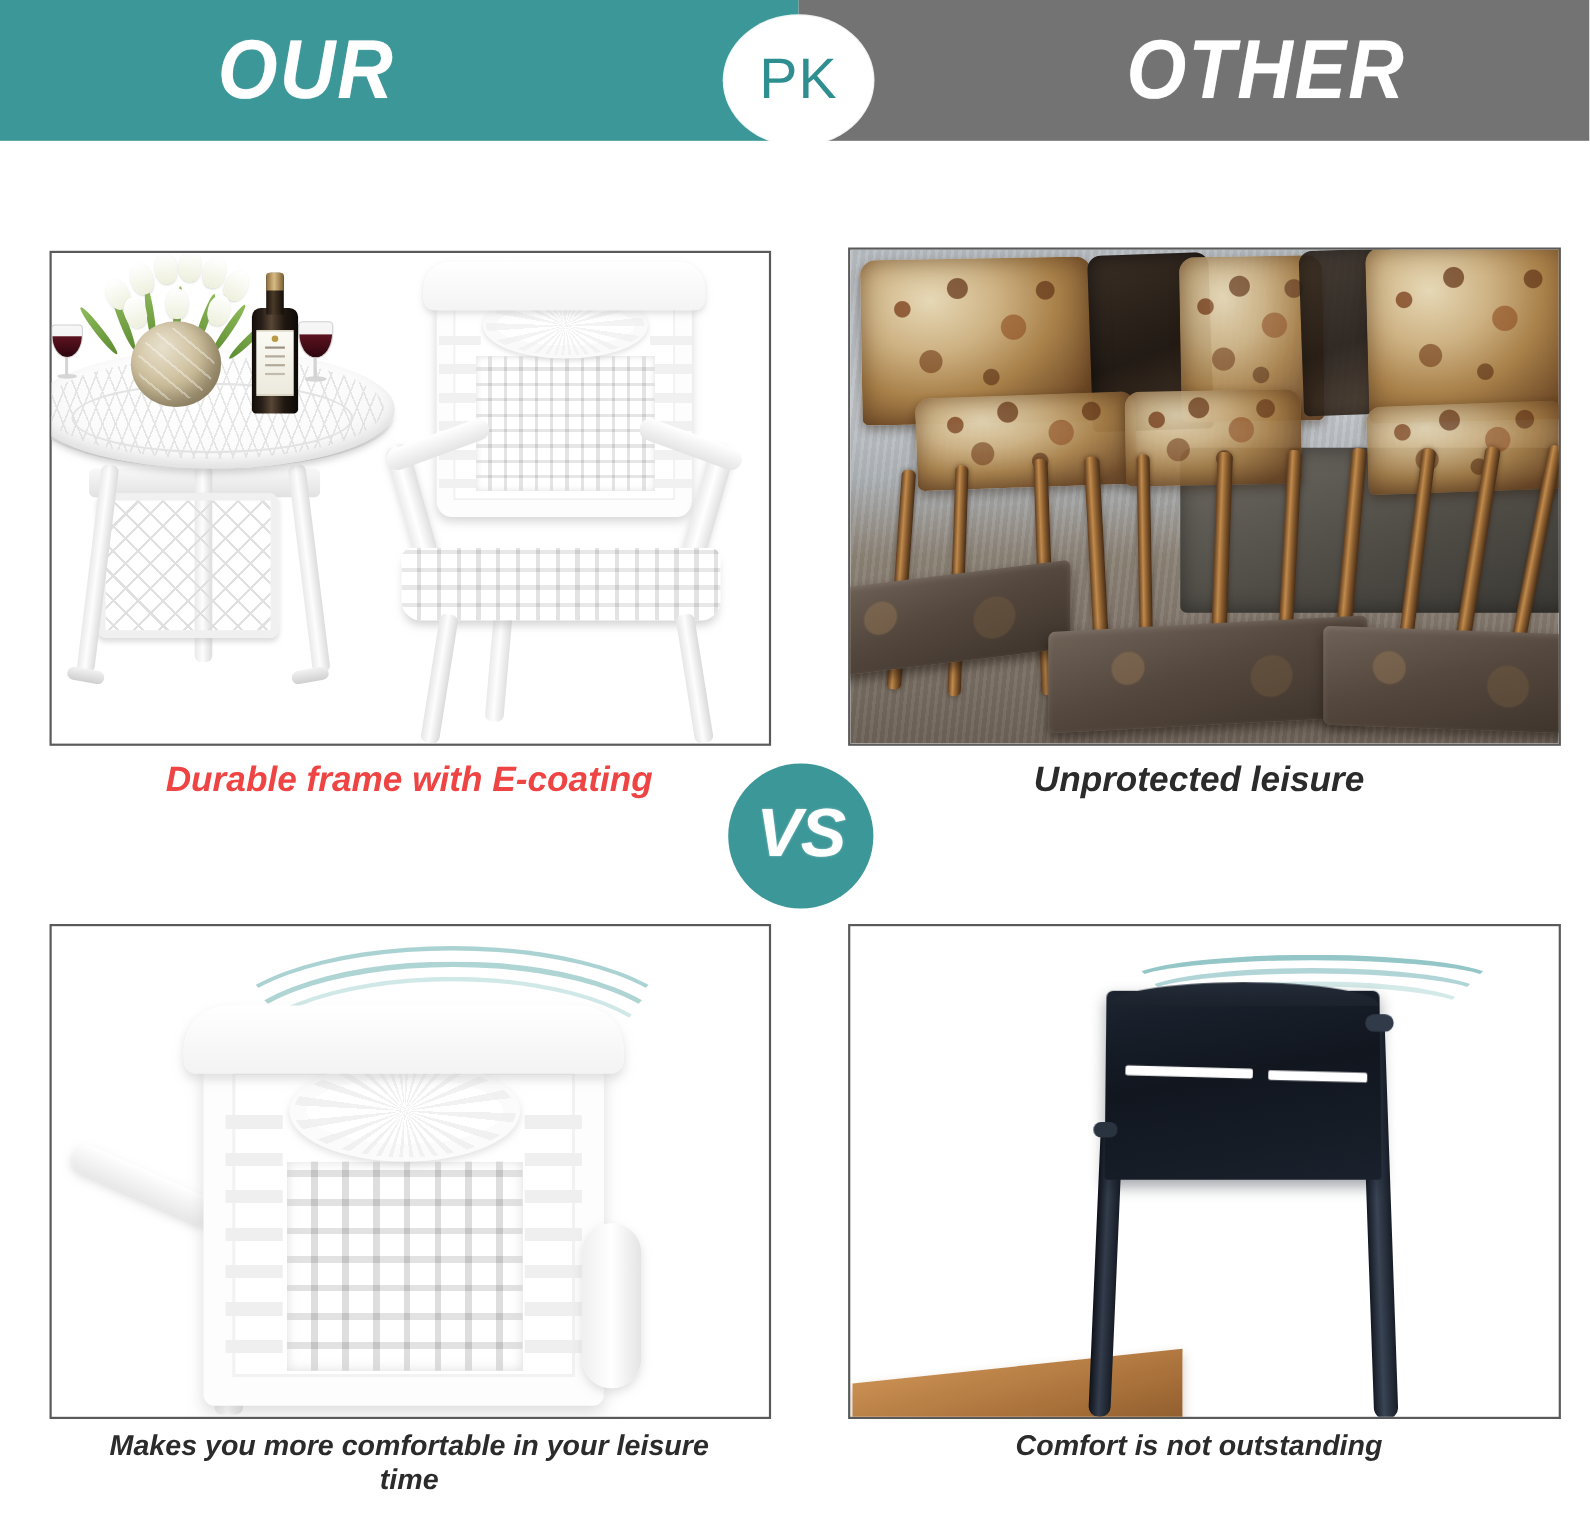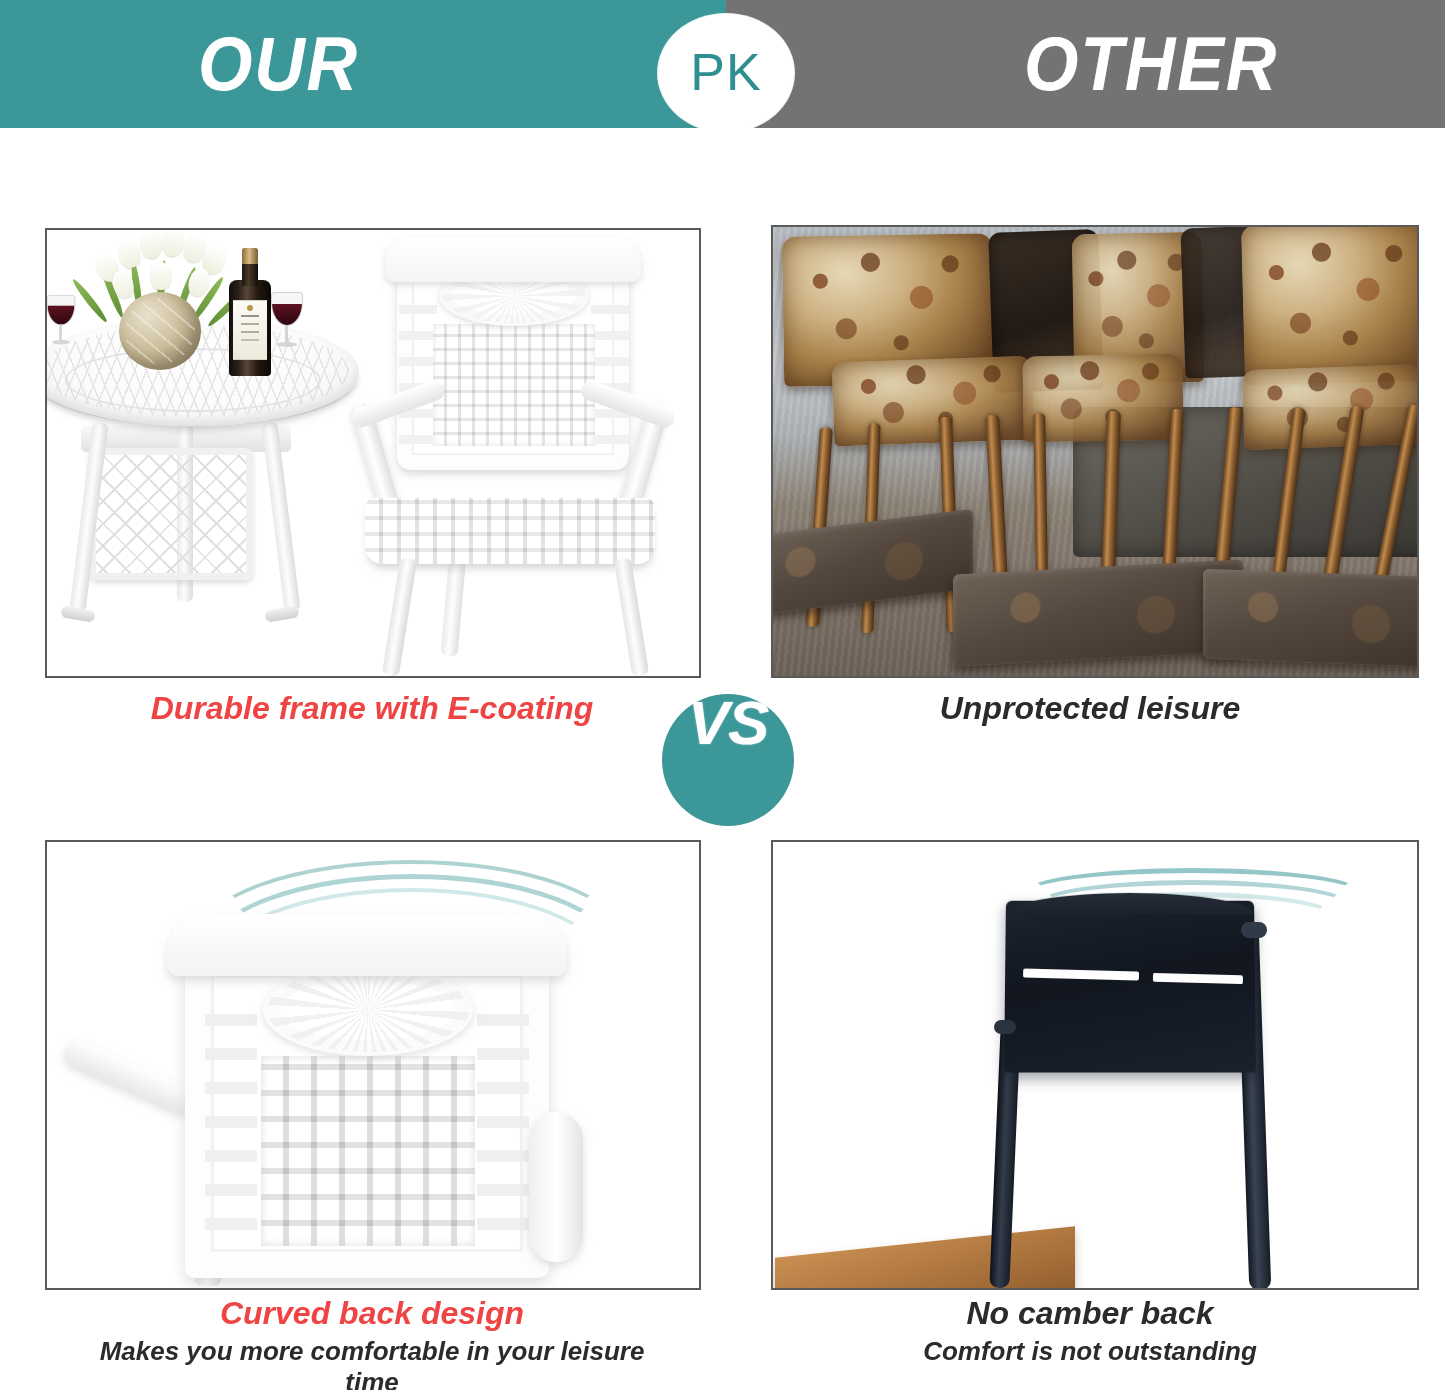--- a/index.html
+++ b/index.html
@@ -80,21 +80,21 @@
   .cap-tl{left:42px;  top:690px;}
   .cap-tr{left:760px; top:690px;}
   .cap-bl{left:42px;  top:1295px;}
   .cap-br{left:760px; top:1295px;}
 
   
   .vs-badge{
     position:absolute;left:662px;top:694px;
     width:132px;height:132px;border-radius:50%;
     background:#3c9799;
-    display:flex;align-items:flex-start;justify-content:center;
+    display:flex;align-items:center;justify-content:center;
     z-index:6;
   }
   .vs-badge span{
     font-size:62px;font-weight:bold;font-style:italic;color:#ffffff;
     letter-spacing:-1px;line-height:1;transform:translateY(-2px);
     text-shadow:0 0 2px rgba(255,255,255,.5);
   }
 
   
   .scene{position:absolute;left:0;top:0;width:100%;height:100%;}
@@ -634,20 +634,18 @@
         <div class="slot s1"></div>
         <div class="slot s2"></div>
       </div>
       <div class="legcapL"></div>
       <div class="legcapR"></div>
     </div>
   </div>
 </div>
 
 <div class="caption cap-bl">
-  <div class="cap-title teal">Curved back design</div>
   <div class="cap-sub" style="white-space:normal;padding:0 45px;">Makes you more comfortable in your leisure time</div>
 </div>
 
 <div class="caption cap-br">
-  <div class="cap-title dark">No camber back</div>
   <div class="cap-sub">Comfort is not outstanding</div>
 </div>
 
 </body></html>

